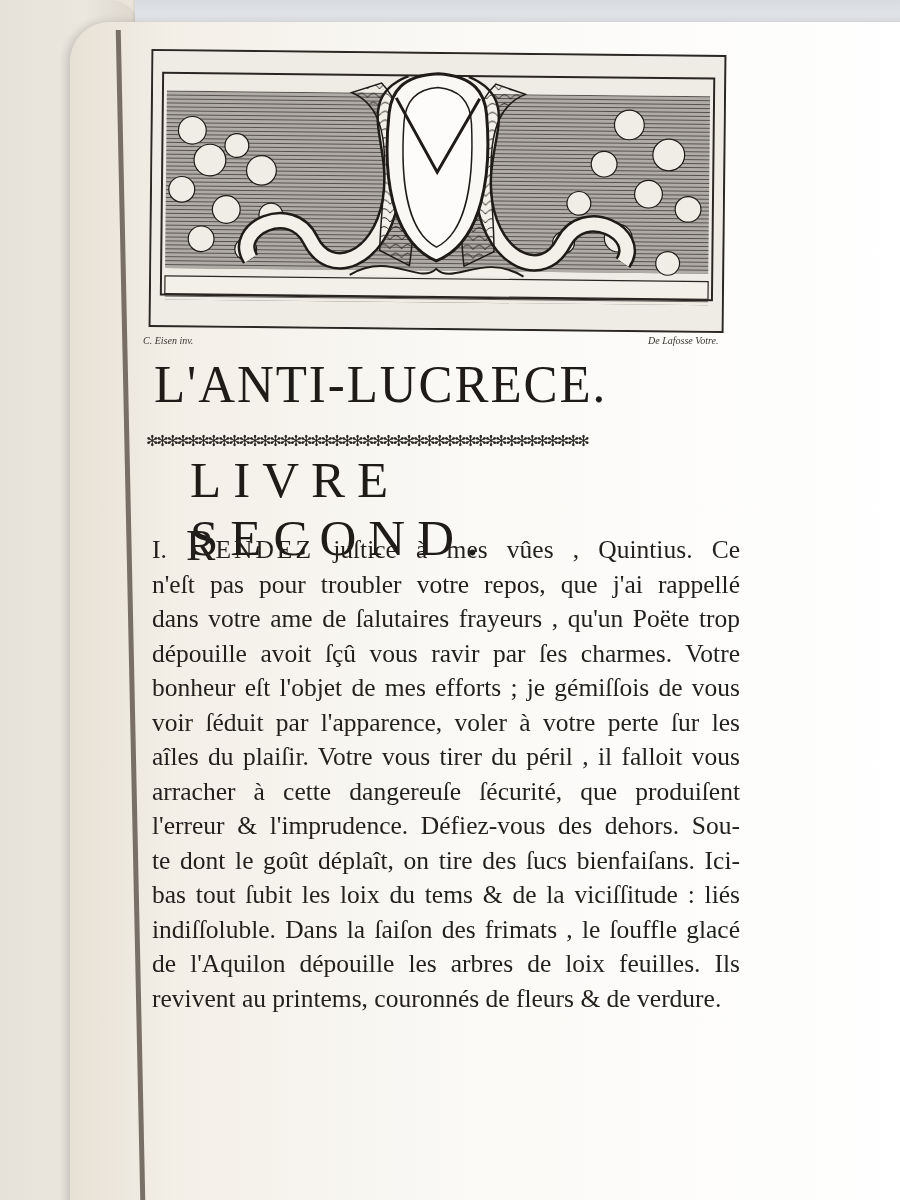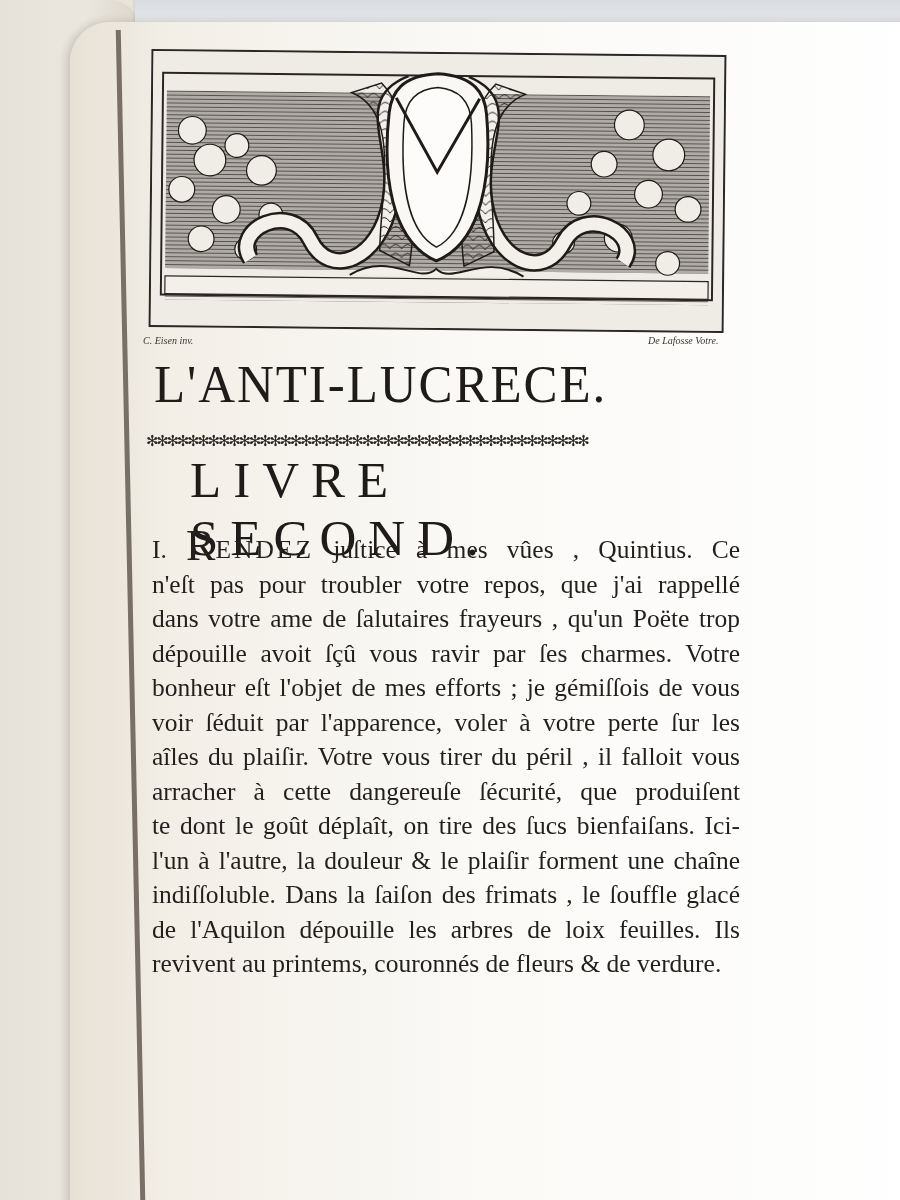--- a/index.html
+++ b/index.html
@@ -145,18 +145,19 @@
 
 <div class="body-text">
   <span class="line"><span>I.</span> <span class="dropcap">R</span><span class="smallcaps">ENDEZ</span><span> juſtice à mes vûes , Quintius. Ce</span></span>
   <span class="line">n'eſt pas pour troubler votre repos, que j'ai rappellé</span>
   <span class="line">dans votre ame de ſalutaires frayeurs , qu'un Poëte trop</span>
   <span class="line">dépouille avoit ſçû vous ravir par ſes charmes. Votre</span>
   <span class="line">bonheur eſt l'objet de mes efforts ; je gémiſſois de vous</span>
   <span class="line">voir ſéduit par l'apparence, voler à votre perte ſur les</span>
   <span class="line">aîles du plaiſir. Votre vous tirer du péril , il falloit vous</span>
   <span class="line">arracher à cette dangereuſe ſécurité, que produiſent</span>
+  <span class="line">l'erreur &amp; l'imprudence. Défiez-vous des dehors. Sou-</span>
   <span class="line">te dont le goût déplaît, on tire des ſucs bienfaiſans. Ici-</span>
-  <span class="line">l'un à l'autre, la douleur &amp; le plaiſir forment une chaîne</span>
+  <span class="line">bas tout ſubit les loix du tems &amp; de la viciſſitude : liés</span>
   <span class="line">indiſſoluble. Dans la ſaiſon des frimats , le ſouffle glacé</span>
   <span class="line">de l'Aquilon dépouille les arbres de loix feuilles. Ils</span>
   <span class="line last">revivent au printems, couronnés de fleurs &amp; de verdure.</span>
 </div>
 
 </body></html>

